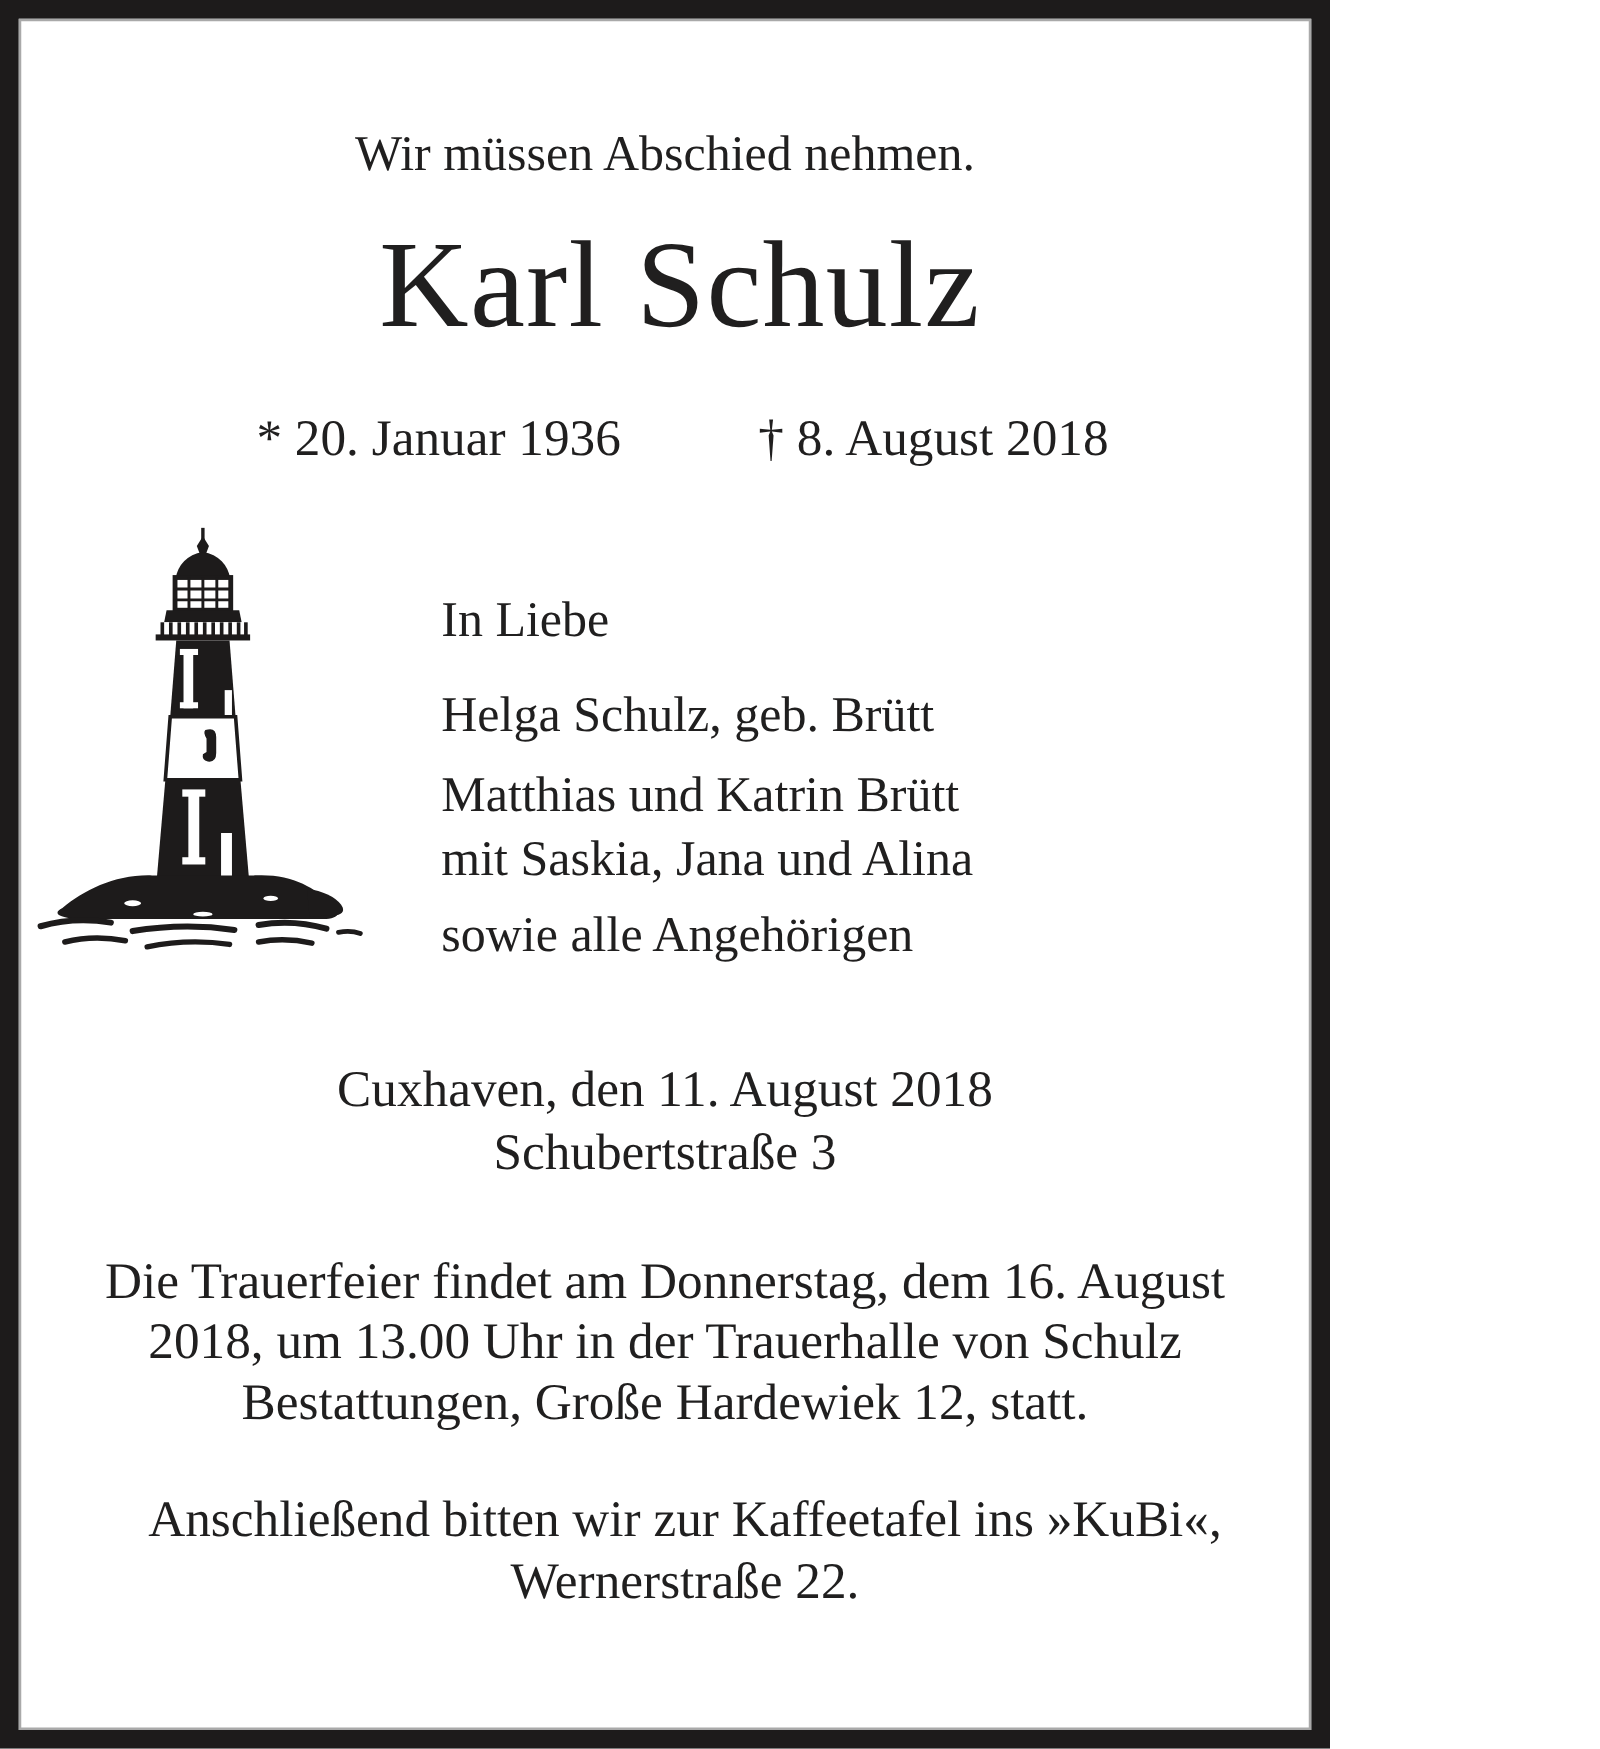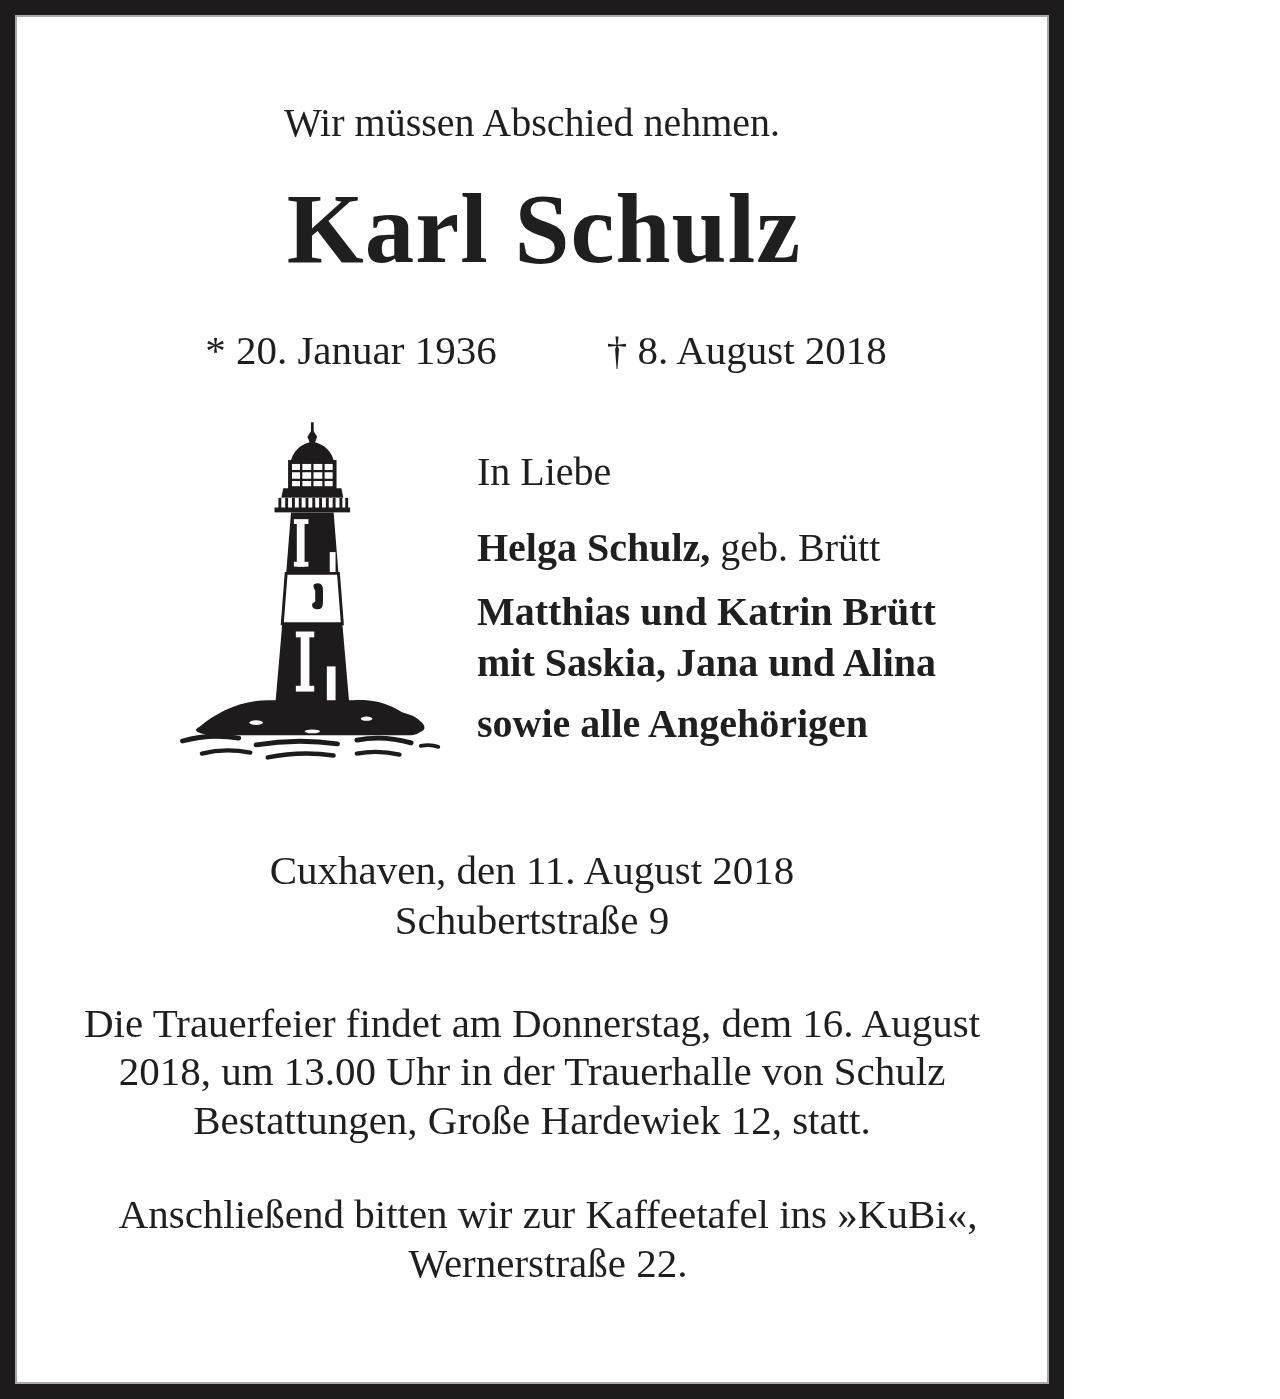--- a/index.html
+++ b/index.html
@@ -25,51 +25,51 @@
     overflow: hidden;
   }
   .intro {
     margin: 0;
     font-size: 40px;
     line-height: 1.3;
   }
   .name {
     margin: 26px 0 0 0;
     font-size: 99px;
-    font-weight: bold;
+    font-weight: normal;
     line-height: 1.1;
     letter-spacing: 1px;
     padding-left: 24px;
   }
   .dates {
     margin: 42px 0 0 0;
     font-size: 41px;
     line-height: 1.2;
     display: flex;
     justify-content: center;
     gap: 110px;
     padding-left: 28px;
   }
   .middle {
     margin-top: 30px;
     display: flex;
     justify-content: flex-start;
-    align-items: center;
-    padding-left: 150px;
+    align-items: flex-end;
+    gap: 26px;
     text-align: left;
   }
   .lighthouse-box { flex: 0 0 auto; }
   .mourners {
     padding-top: 20px;
     font-size: 40px;
     line-height: 1.2;
   }
   .salutation { margin: 0 0 28px 0; }
   .m-line { margin: 0; }
-  .m-line b { font-weight: bold; }
+  .m-line b { font-weight: normal; }
   .m-line.l1 { margin-bottom: 16px; }
   .m-line.l2 { margin-bottom: 3px; }
   .m-line.l3 { margin-bottom: 13px; }
   .place-block {
     margin-top: 74px;
     font-size: 41px;
     line-height: 1.22;
   }
   .place-block p { margin: 0; }
   .para {
@@ -166,21 +166,21 @@
         <p class="salutation">In Liebe</p>
         <p class="m-line l1"><b>Helga Schulz,</b><span> geb. Brütt</span></p>
         <p class="m-line l2"><b>Matthias und Katrin Brütt</b><span></span></p>
         <p class="m-line l3"><b>mit Saskia, Jana und Alina</b><span></span></p>
         <p class="m-line l4"><b>sowie alle Angehörigen</b><span></span></p>
       </div>
     </div>
 
     <div class="place-block">
       <p>Cuxhaven, den 11. August 2018</p>
-      <p>Schubertstraße 9</p>
+      <p>Schubertstraße 3</p>
     </div>
 
     <div class="para funeral">
       <p>Die Trauerfeier findet am Donnerstag, dem 16. August</p>
       <p>2018, um 13.00 Uhr in der Trauerhalle von Schulz</p>
       <p>Bestattungen, Große Hardewiek 12, statt.</p>
     </div>
 
     <div class="para reception">
       <p>Anschließend bitten wir zur Kaffeetafel ins »KuBi«,</p>

